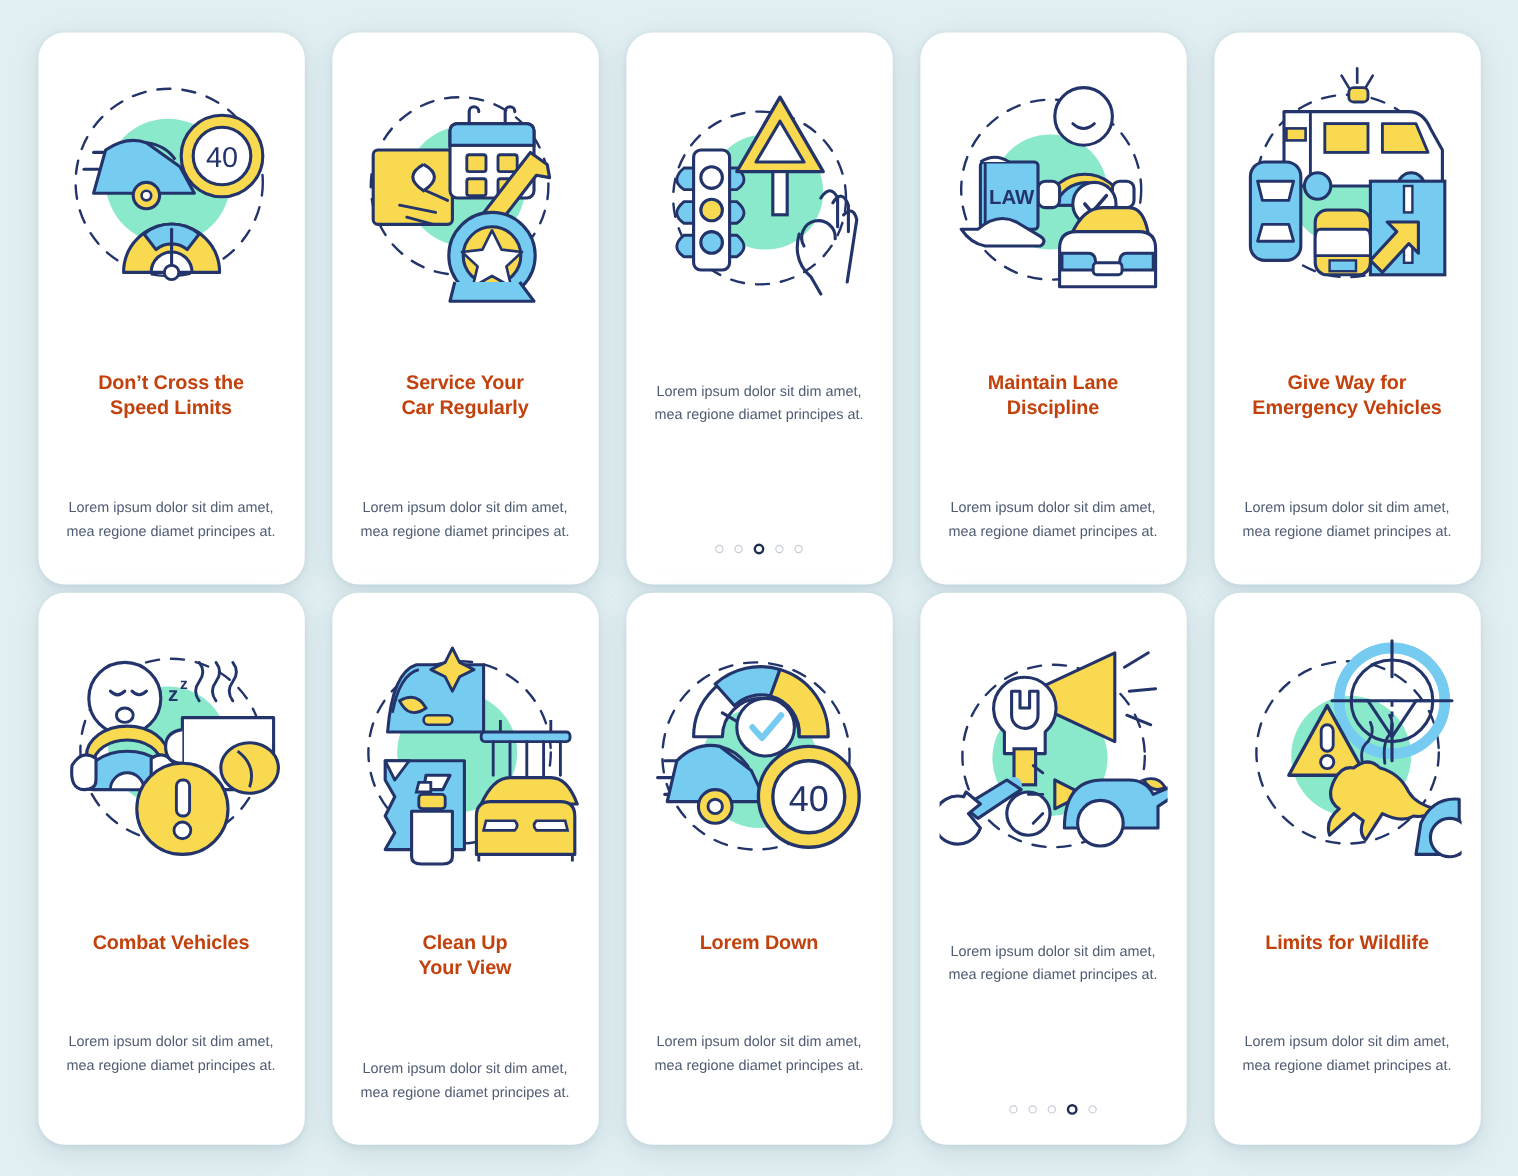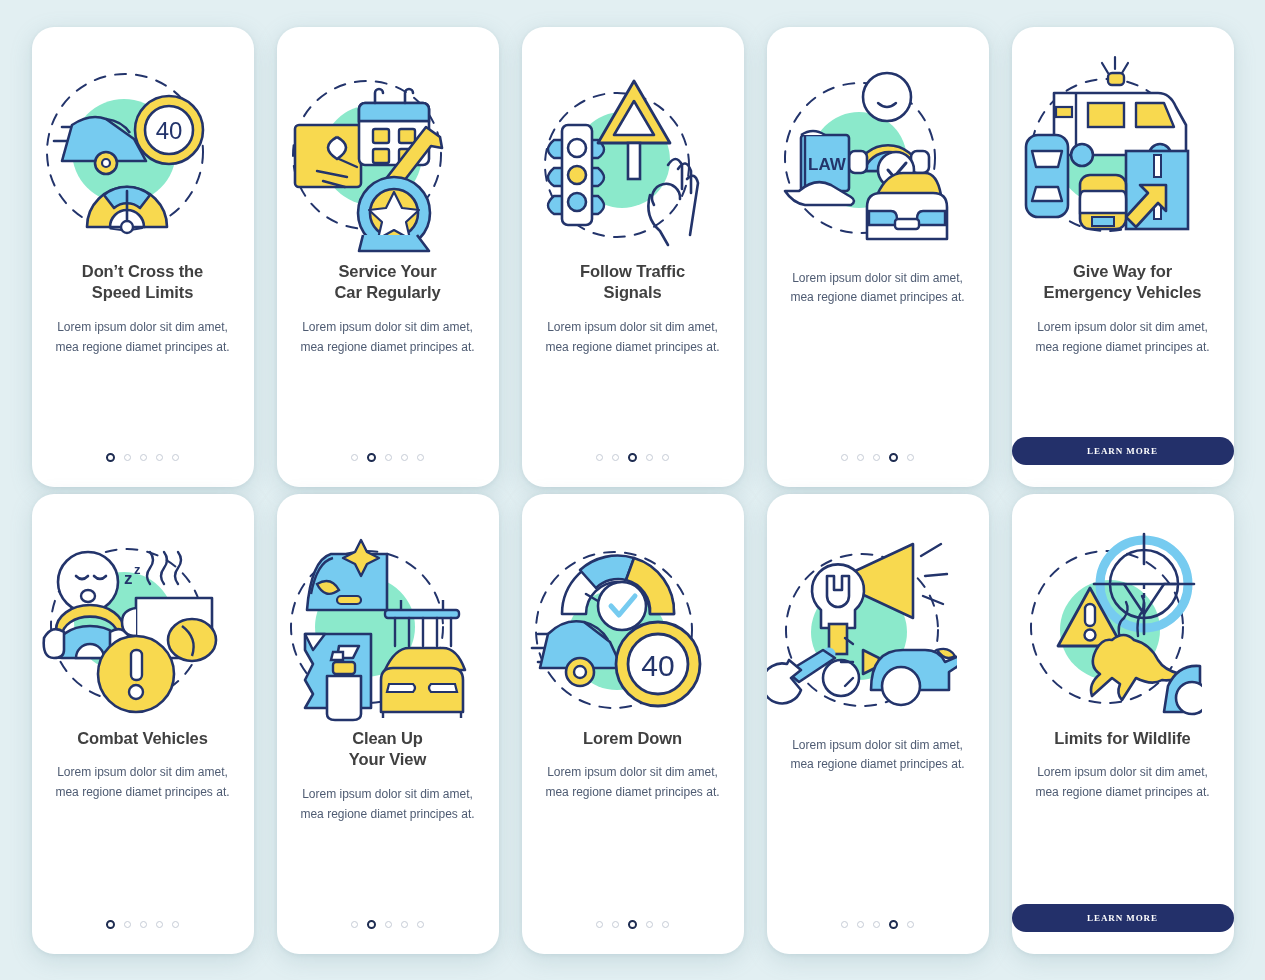--- a/index.html
+++ b/index.html
@@ -19,34 +19,35 @@
     justify-content:center;
     align-content:center;
     padding:0;
     box-sizing:border-box;
   }
   .screen{
     width:222px;height:460px;
     background:#ffffff;
     border-radius:22px;
     box-shadow:0 6px 22px rgba(110,150,160,.22), 0 1px 4px rgba(110,150,160,.14);
-    display:flex;flex-direction:column;
+    display:flex;flex-direction:column;align-items:center;
     position:relative;
     overflow:hidden;
     box-sizing:border-box;
+    gap:48px;
   }
   .art{
     width:190px;height:200px;
     margin-top:28px;
     position:relative;
     display:flex;align-items:center;justify-content:center;
   }
   .art svg{display:block;}
   .title{
-    color:#404040;
+    color:#c2410c;
     font-size:16.5px;
     font-weight:bold;
     line-height:1.33;
     text-align:center;
     letter-spacing:-0.1px;
     padding:0 14px;
     margin-top:6px;
     box-sizing:border-box;
   }
   .desc{
@@ -189,21 +190,20 @@
       <rect x="106" y="88" width="12" height="36" fill="#ffffff" stroke="#23346b" stroke-width="2.6"></rect>
       <g fill="none" stroke="#23346b" stroke-width="2.6" stroke-linecap="round" stroke-linejoin="round">
         <path d="M146 110 q8 -12 14 0 v24"></path>
         <path d="M156 114 q8 -12 13 2 v22"></path>
         <path d="M165 124 q8 -8 11 4 l-8 52"></path>
         <path d="M132 150 a14 14 0 1 1 26 -6"></path>
         <path d="M128 140 q-6 22 10 36 l8 14"></path>
       </g>
     </svg>
       </div>
-      <div class="title">Follow Traffic<br>Signals</div>
       <div class="desc">Lorem ipsum dolor sit dim amet, mea regione diamet principes at.</div>
       <div class="spacer"></div>
       <div class="dots">
         <span class="dot"></span>
         <span class="dot"></span>
         <span class="dot active"></span>
         <span class="dot"></span>
         <span class="dot"></span>
       </div>
     </div>
@@ -225,20 +225,21 @@
       <path d="M34 80 q12 -8 24 0" fill="#ffffff" stroke="#23346b" stroke-width="2.4"></path>
       <text x="60" y="115" font-size="17" font-weight="bold" font-family="Liberation Sans, sans-serif" fill="#23346b" text-anchor="middle">LAW</text>
       <path d="M18 136 h14 q16 -14 32 -6 l20 12 q6 4 0 8 h-46 q-12 -2 -20 -14z" fill="#ffffff" stroke="#23346b" stroke-width="2.6" stroke-linejoin="round"></path>
       <path d="M110 140 q10 -22 26 -22 h22 q12 0 16 22z" fill="#f8d94f" stroke="#23346b" stroke-width="2.6" stroke-linejoin="round"></path>
       <path d="M100 184 v-32 q0 -14 14 -14 h52 q14 0 14 14 v32z" fill="#ffffff" stroke="#23346b" stroke-width="2.6" stroke-linejoin="round"></path>
       <path d="M102 156 h22 q6 0 6 8 v6 h-28z" fill="#76cbf0" stroke="#23346b" stroke-width="2.4"></path>
       <path d="M178 156 h-22 q-6 0 -6 8 v6 h28z" fill="#76cbf0" stroke="#23346b" stroke-width="2.4"></path>
       <rect x="128" y="164" width="24" height="10" rx="3" fill="#ffffff" stroke="#23346b" stroke-width="2.4"></rect>
     </svg>
       </div>
+      <div class="title">Maintain Lane<br>Discipline</div>
       <div class="desc">Lorem ipsum dolor sit dim amet, mea regione diamet principes at.</div>
       <div class="spacer"></div>
       <div class="dots">
         <span class="dot"></span>
         <span class="dot"></span>
         <span class="dot"></span>
         <span class="dot active"></span>
         <span class="dot"></span>
       </div>
     </div>

